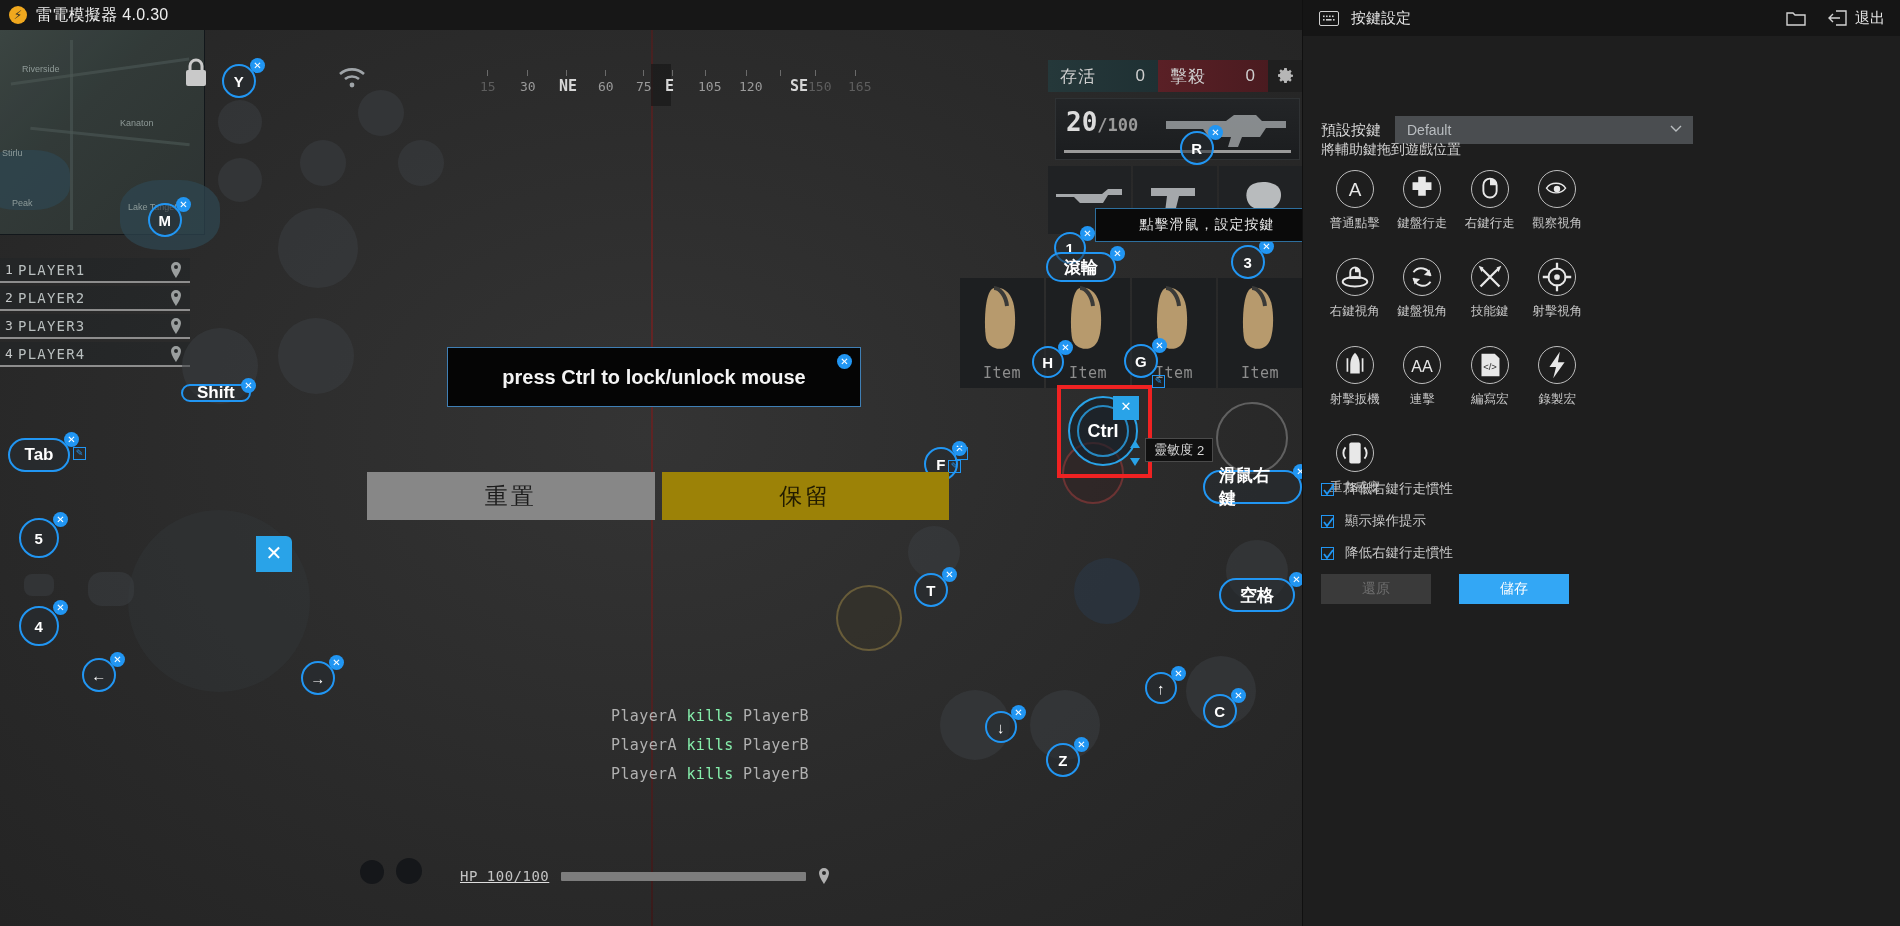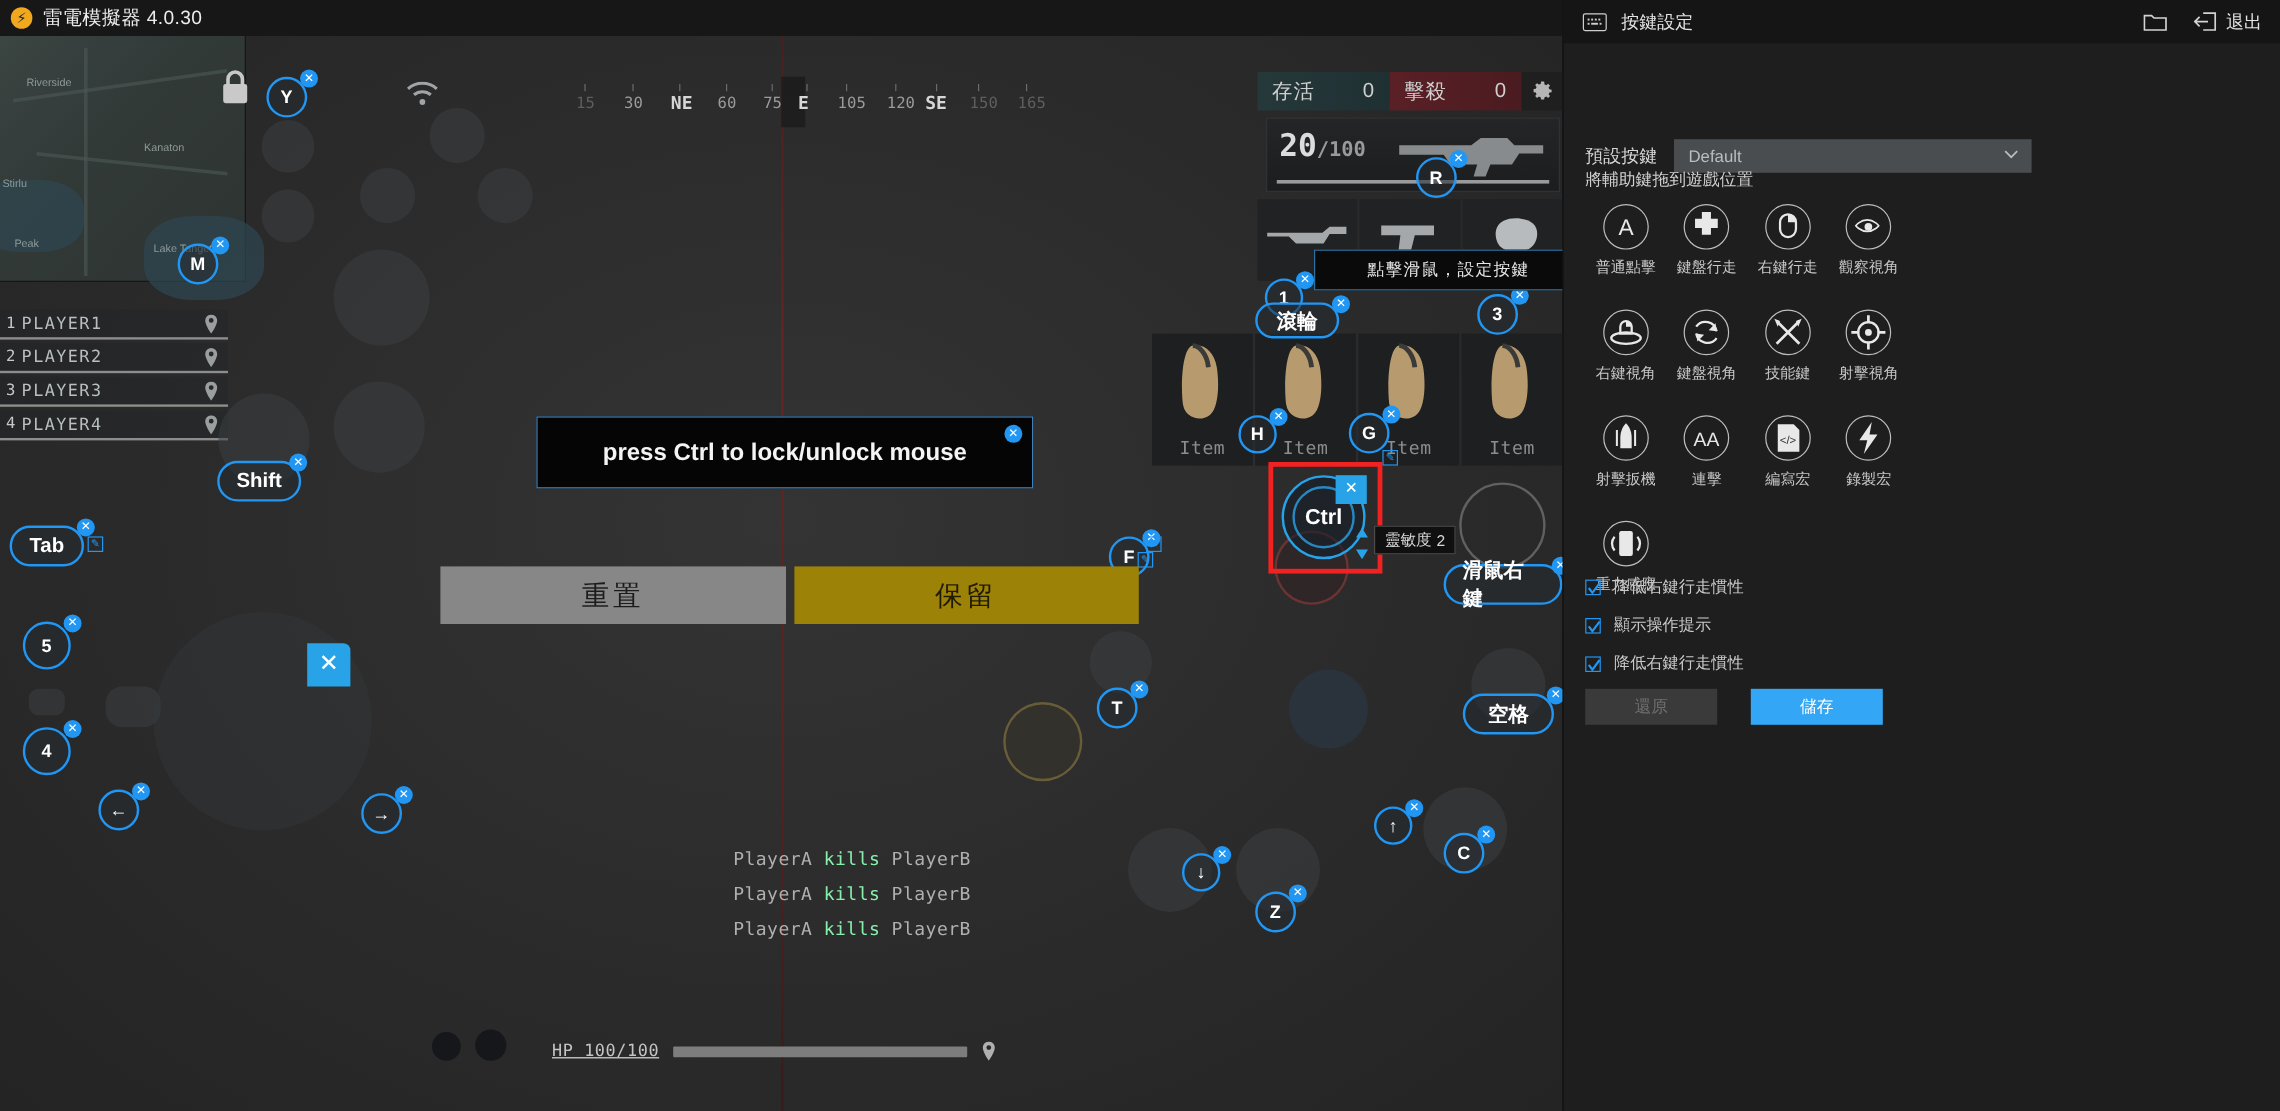--- a/index.html
+++ b/index.html
@@ -273,21 +273,21 @@
       <div class="ctick" style="left: 146px;">60</div>
       <div style="position: absolute; left: 153px; top: 0px; width: 1px; height: 6px; background: rgb(106, 106, 106);"></div>
       <div class="ctick" style="left: 184px;">75</div>
       <div style="position: absolute; left: 191px; top: 0px; width: 1px; height: 6px; background: rgb(106, 106, 106);"></div>
       <div class="ctick major" style="left: 213px;">E</div>
       <div style="position: absolute; left: 220px; top: 0px; width: 1px; height: 6px; background: rgb(106, 106, 106);"></div>
       <div class="ctick" style="left: 246px;">105</div>
       <div style="position: absolute; left: 253px; top: 0px; width: 1px; height: 6px; background: rgb(106, 106, 106);"></div>
       <div class="ctick" style="left: 287px;">120</div>
       <div style="position: absolute; left: 294px; top: 0px; width: 1px; height: 6px; background: rgb(106, 106, 106);"></div>
-      <div class="ctick major" style="left: 319px;">SE</div>
+      <div class="ctick major" style="left: 338px;">SE</div>
       <div style="position: absolute; left: 328px; top: 0px; width: 1px; height: 6px; background: rgb(106, 106, 106);"></div>
       <div class="ctick faded" style="left: 356px;">150</div>
       <div style="position: absolute; left: 363px; top: 0px; width: 1px; height: 6px; background: rgb(106, 106, 106);"></div>
       <div class="ctick faded" style="left: 396px;">165</div>
       <div style="position: absolute; left: 403px; top: 0px; width: 1px; height: 6px; background: rgb(106, 106, 106);"></div>
     </div>
 
   <div class="layer" id="hud-status">
     <div class="hs surv">
       <span>存活</span>
@@ -473,21 +473,21 @@
 
   <div id="tooltip">點擊滑鼠，設定按鍵</div>
 <div class="kc" style="left: 222px; top: 34px; width: 34px; height: 34px;">
       <span class="lbl">Y</span>
     </div>
     <div class="xbtn" style="left: 250px; top: 28px;">✕</div>
     <div class="kc" style="left: 148px; top: 173px; width: 34px; height: 34px;">
       <span class="lbl">M</span>
     </div>
     <div class="xbtn" style="left: 176px; top: 167px;">✕</div>
-    <div class="kr" style="left: 181px; top: 354px; min-width: 66px; height: 34px;">
+    <div class="kr" style="left: 181px; top: 354px; min-width: 66px; height: 18px;">
       <span class="lbl">Shift</span>
     </div>
     <div class="xbtn" style="left: 241px; top: 348px;">✕</div>
     <div class="kr" style="left: 8px; top: 408px; min-width: 62px; height: 34px;">
       <span class="lbl">Tab</span>
     </div>
     <div class="xbtn" style="left: 64px; top: 402px;">✕</div>
     <div class="kc" style="left: 19px; top: 488px; width: 40px; height: 40px;">
       <span class="lbl">5</span>
     </div>

